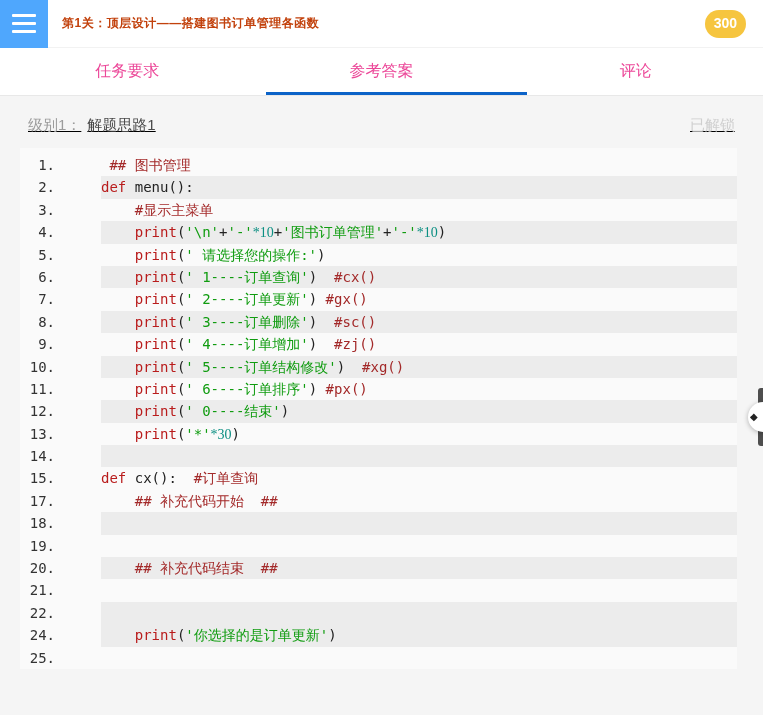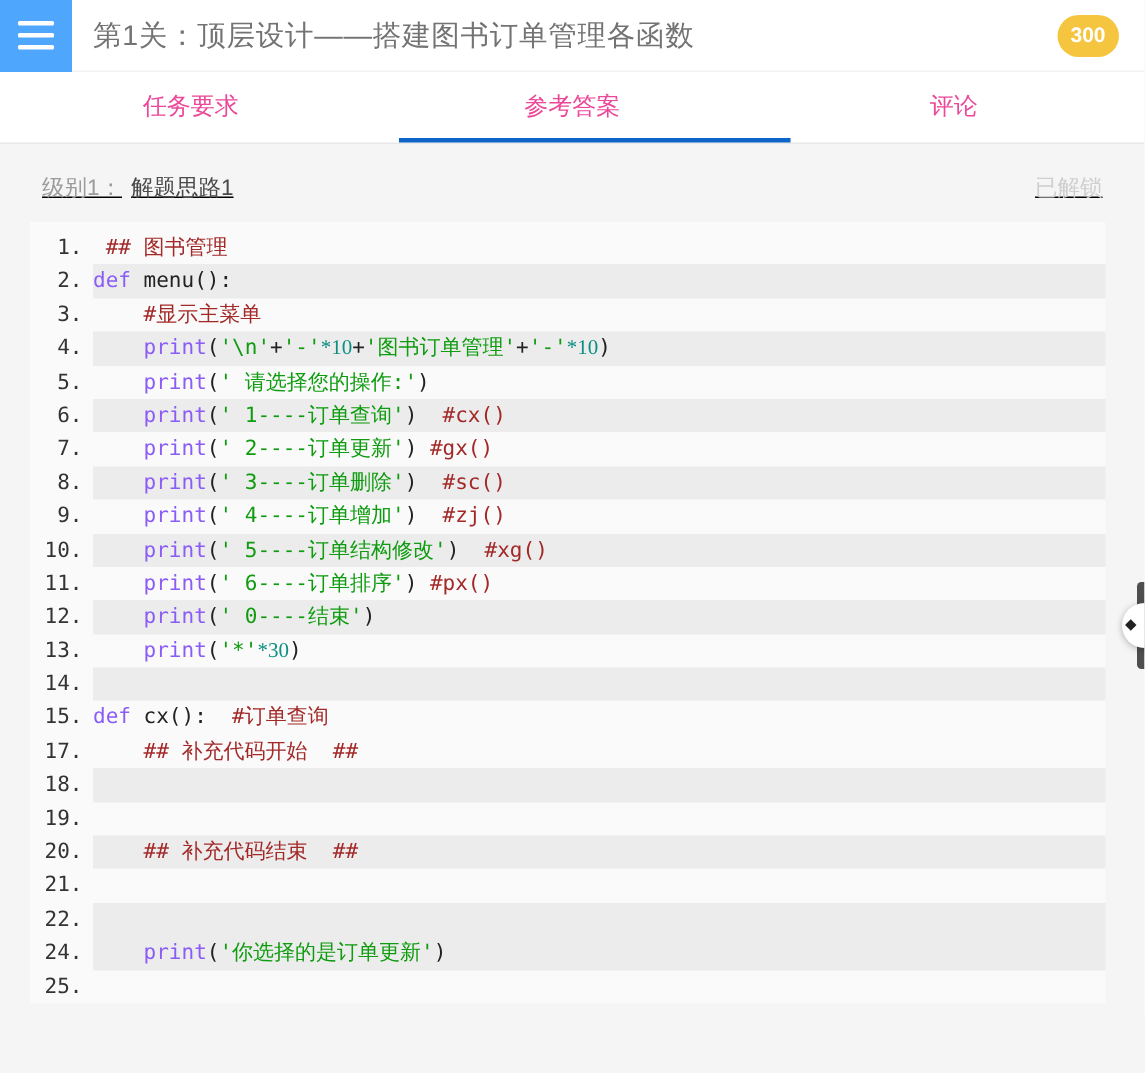--- a/index.html
+++ b/index.html
@@ -14,21 +14,21 @@
     height:48px; background:#fff; display:flex; align-items:center;
     position:relative; border-bottom:1px solid #f2f2f2;
   }
   .hamburger {
     width:48px; height:48px; background:#4fa7fd; flex:0 0 48px;
     display:flex; flex-direction:column; justify-content:center; align-items:center;
     gap:5px; cursor:pointer;
   }
   .hamburger i { display:block; width:24px; height:3px; background:#fff; border-radius:1px; }
   .page-title {
-    margin-left:14px; font-size:19px; font-weight:normal; color:#737373;
+    margin-left:14px; font-size:12px; font-weight:bold; color:#c2410c;
     letter-spacing:.5px;
   }
   .score-badge {
     position:absolute; right:17px; top:10px;
     background:#f6c53f; color:#fff; font-size:14px; font-weight:bold;
     border-radius:14px; padding:4px 9px; line-height:1.4;
   }
 
   
   .tabbar {
@@ -58,23 +58,23 @@
     margin-left:20px; width:717px; background:#fafafa; padding-top:6px;
   }
   .code-line {
     display:flex; height:22.4px; line-height:22.4px;
     font-family:"DejaVu Sans Mono","Liberation Mono",monospace;
     font-size:14px; white-space:pre;
   }
   .ln {
     flex:0 0 42px; text-align:right; padding-right:7px; color:#333;
   }
-  .cd { flex:1; color:#222; }
+  .cd { flex:1; color:#222;margin-left:39px; }
   .code-line.even .cd { background:#ececec; }
-  .tk-kw  { color:#8b5cf6; }
+  .tk-kw  { color:#b91c1c; }
   .tk-str { color:#109c10; }
   .tk-num { color:#0b8f82;font-family:Liberation Serif, serif; }
   .tk-com { color:#a32929; }
   .tk-plain { color:#222; }
 
   
   .panel-handle-bar {
     position:absolute; right:0; top:388; top:388px; width:5px; height:58px;
     background:#4e4e4e; border-radius:3px 0 0 3px;
   }

